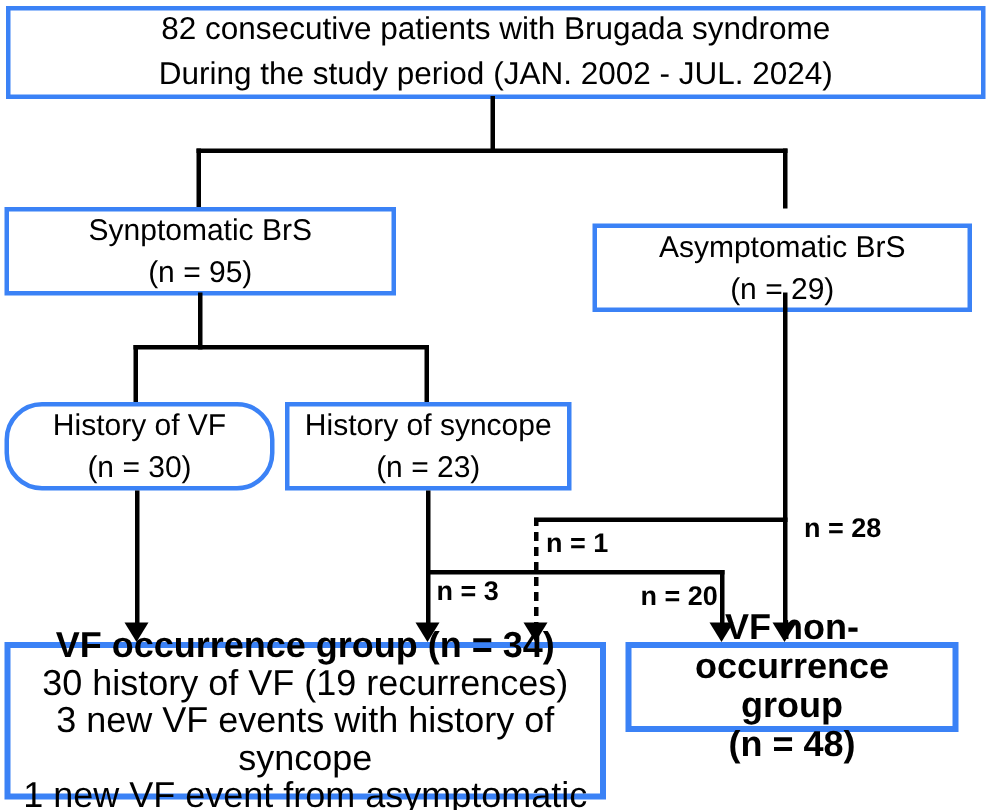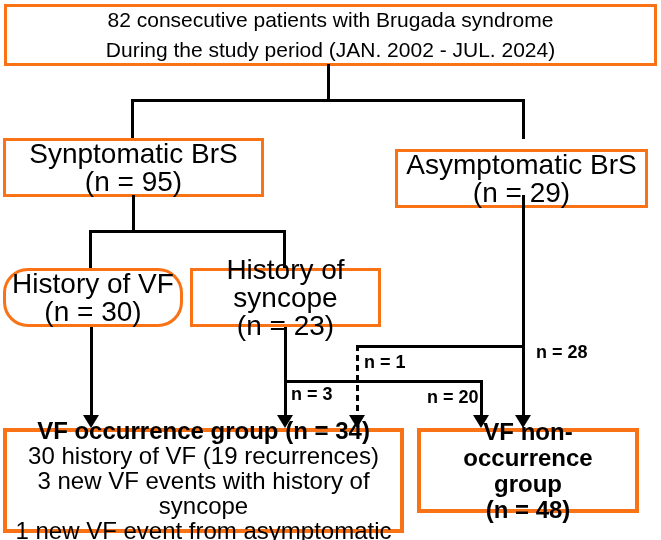--- a/index.html
+++ b/index.html
@@ -1,27 +1,27 @@
 <!DOCTYPE html>
 <html><head>
 <meta charset="utf-8">
 <style>
   html,body{margin:0;padding:0;background:#ffffff;}
   .stage{
     position:relative;width:661px;height:540px;background:#ffffff;
     font-family:"Liberation Sans",sans-serif;color:#000;overflow:hidden;
   }
   .box{
-    position:absolute;box-sizing:border-box;border:3px solid #f97316;background:#fff;
+    position:absolute;box-sizing:border-box;border:3px solid #3b82f6;background:#fff;
     display:flex;flex-direction:column;justify-content:center;align-items:center;
     text-align:center;
   }
   .box.thick{border-width:4px;}
   .t-top{font-size:21px;line-height:30px;font-weight:400;}
-  .t-mid{font-size:28px;line-height:28px;font-weight:400;}
+  .t-mid{font-size:20px;line-height:28px;font-weight:400;}
   .t-bot{font-size:24px;line-height:25px;font-weight:400;}
   .bold{font-weight:bold;}
   .ln{position:absolute;background:#000;}
   .dash{
     position:absolute;width:3px;
     background:repeating-linear-gradient(to bottom,#000 0,#000 6px,transparent 6px,transparent 10px);
   }
   .ah{
     position:absolute;width:0;height:0;
     border-left:8px solid transparent;border-right:8px solid transparent;
@@ -87,19 +87,19 @@
   <div class="lbl" style="left:291px;top:384px;">n = 3</div>
   <div class="lbl" style="left:427px;top:387px;">n = 20</div>
 
   <div class="box thick t-bot" style="left:3px;top:428px;width:401px;height:105px;">
     <div class="bold">VF occurrence group (n = 34)</div>
     <div>30 history of VF (19 recurrences)</div>
     <div>3 new VF events with history of syncope</div>
     <div>1 new VF event from asymptomatic</div>
   </div>
 
-  <div class="box thick t-bot bold" style="left:417px;top:428px;width:222px;height:85px;line-height:26px;justify-content:center;">
+  <div class="box thick t-bot bold" style="left:417px;top:428px;width:222px;height:60px;line-height:26px;justify-content:center;">
     <div>VF non-occurrence</div>
     <div>group</div>
     <div>(n = 48)</div>
   </div>
 
 </div>
 
 </body></html>

